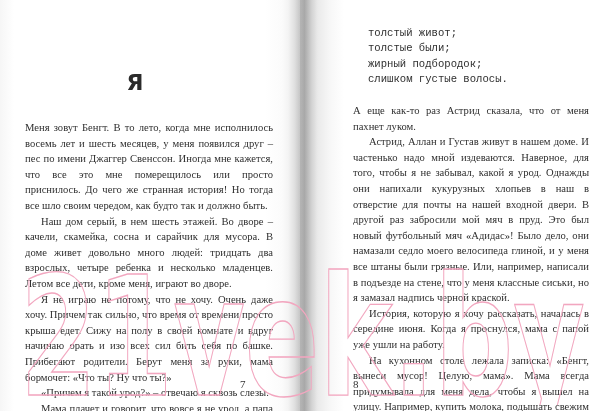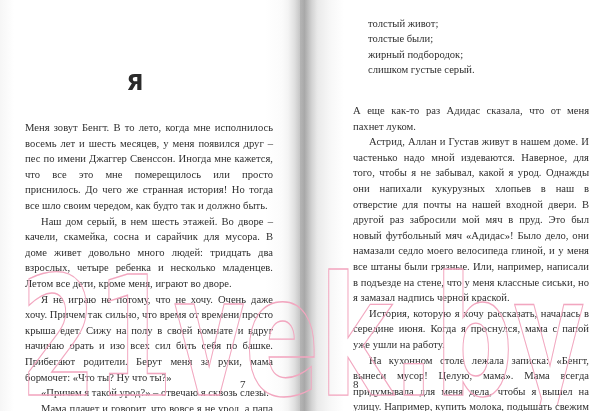--- a/index.html
+++ b/index.html
@@ -31,22 +31,22 @@
     }
     .text-block {
       position: absolute; font-size: 10.6px; line-height: 15.6px;
       text-align: justify; color: #2f2f2f;
     }
     .left-text { left: 25px; top: 120px; width: 248px; }
     .right-text { left: 353px; top: 103px; width: 236px; }
     .text-block p { margin: 0; text-indent: 0; }
     .text-block p.ind { text-indent: 16px; }
     .verse {
-      position: absolute; left: 368px; top: 16px; width: 200px;
-      font-size: 10.6px; line-height: 15.4px; color: #2f2f2f;
+      position: absolute; left: 368px; top: 26px; width: 200px;
+      font-size: 10.6px; line-height: 15.4px; color: #2f2f2f; font-family: Liberation Mono, monospace;
     }
     .verse div { white-space: nowrap; }
     .page-number {
       position: absolute; top: 378px; font-size: 11px; color: #333;
     }
     .pn-left { left: 240px; }
     .pn-right { left: 353px; }
     .watermark {
       position: absolute; left: 20px; top: 255px; width: 570px; height: 150px;
       pointer-events: none;
@@ -76,25 +76,25 @@
   <div class="page page-right">
   </div>
 </div>
 
 <div class="gutter-shadow"></div>
 
 <div class="verse">
   <div>толстый живот;</div>
   <div>толстые были;</div>
   <div>жирный подбородок;</div>
-  <div>слишком густые серый.</div>
+  <div>слишком густые волосы.</div>
 </div>
 
 <div class="text-block right-text">
-  <p>А еще как-то раз Адидас сказала, что от меня пахнет луком.</p>
+  <p>А еще как-то раз Астрид сказала, что от меня пахнет луком.</p>
   <p class="ind">Астрид, Аллан и Густав живут в нашем доме. И частенько надо мной издеваются. Наверное, для того, чтобы я не забывал, какой я урод. Однажды они напихали кукурузных хлопьев в наш в отверстие для почты на нашей входной двери. В другой раз забросили мой мяч в пруд. Это был новый футбольный мяч «Адидас»! Было дело, они намазали седло моего велосипеда глиной, и у меня все штаны были грязные. Или, например, написали в подъезде на стене, что у меня классные сиськи, но я замазал надпись черной краской.</p>
   <p class="ind">История, которую я хочу рассказать, началась в середине июня. Когда я проснулся, мама с папой уже ушли на работу.</p>
   <p class="ind">На кухонном столе лежала записка: «Бенгт, вынеси мусор! Целую, мама». Мама всегда придумывала для меня дела, чтобы я вышел на улицу. Например, купить молока, подышать свежим воздухом, накачать велосипедные камеры. И почти каждое утро на столе лежала записка.</p>
 
 </div>
 <div class="page-number pn-right">8</div>
 
 <svg class="watermark" viewBox="0 0 570 150" preserveAspectRatio="none">
   <text x="0" y="140" textLength="565" lengthAdjust="spacingAndGlyphs">21vek.by</text>
 </svg>

